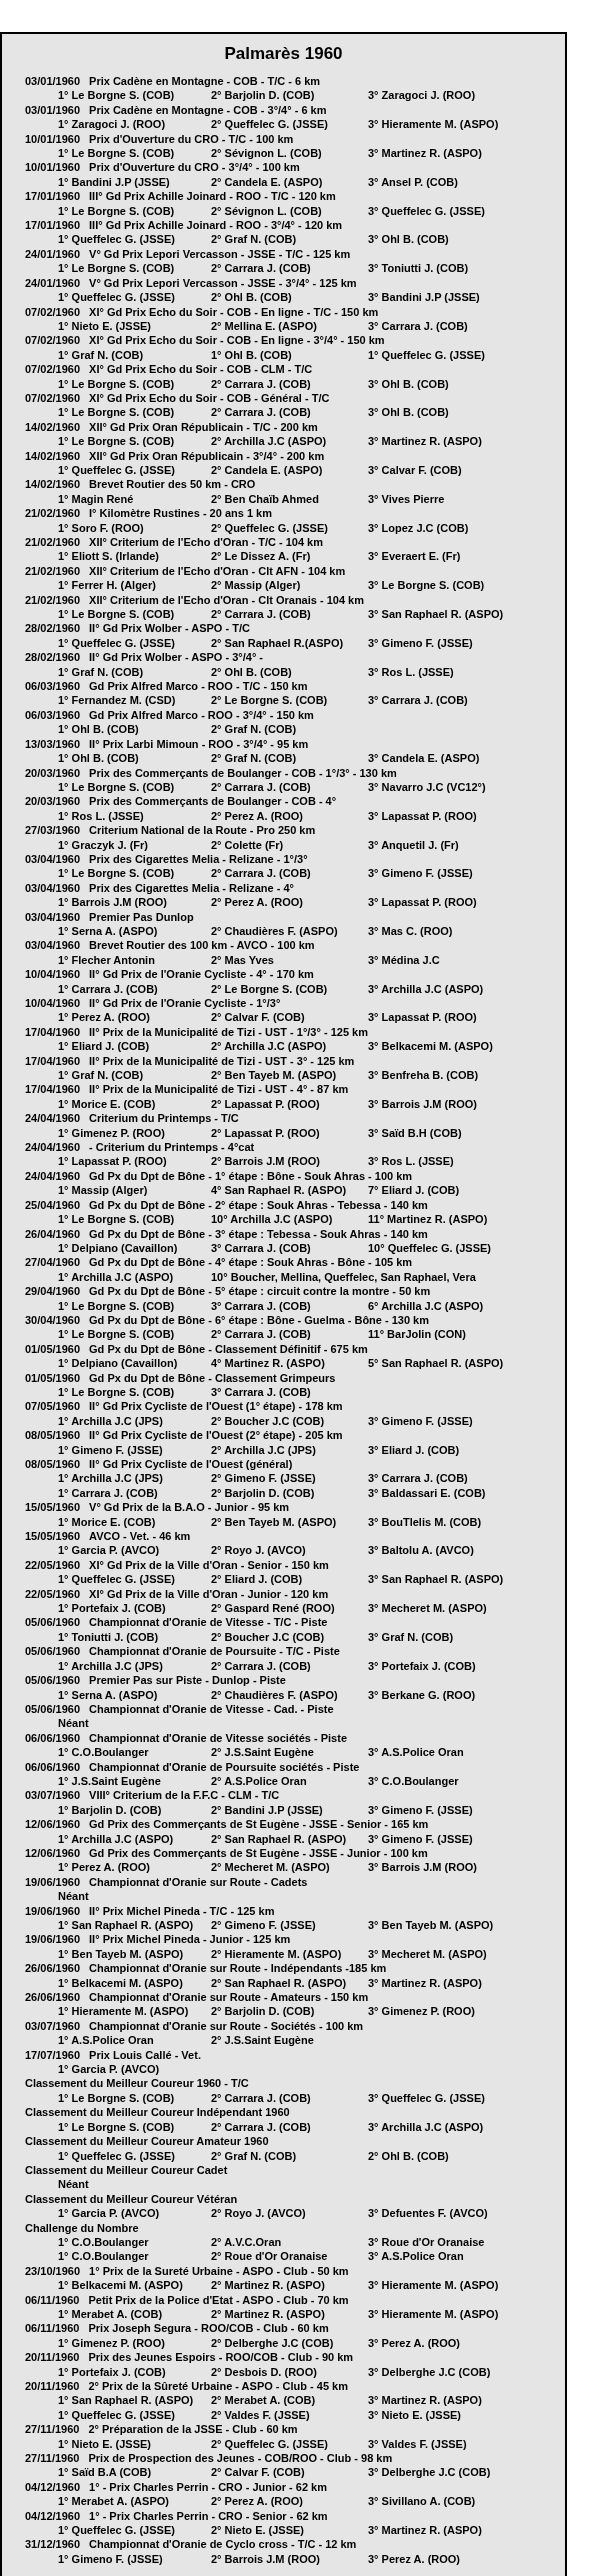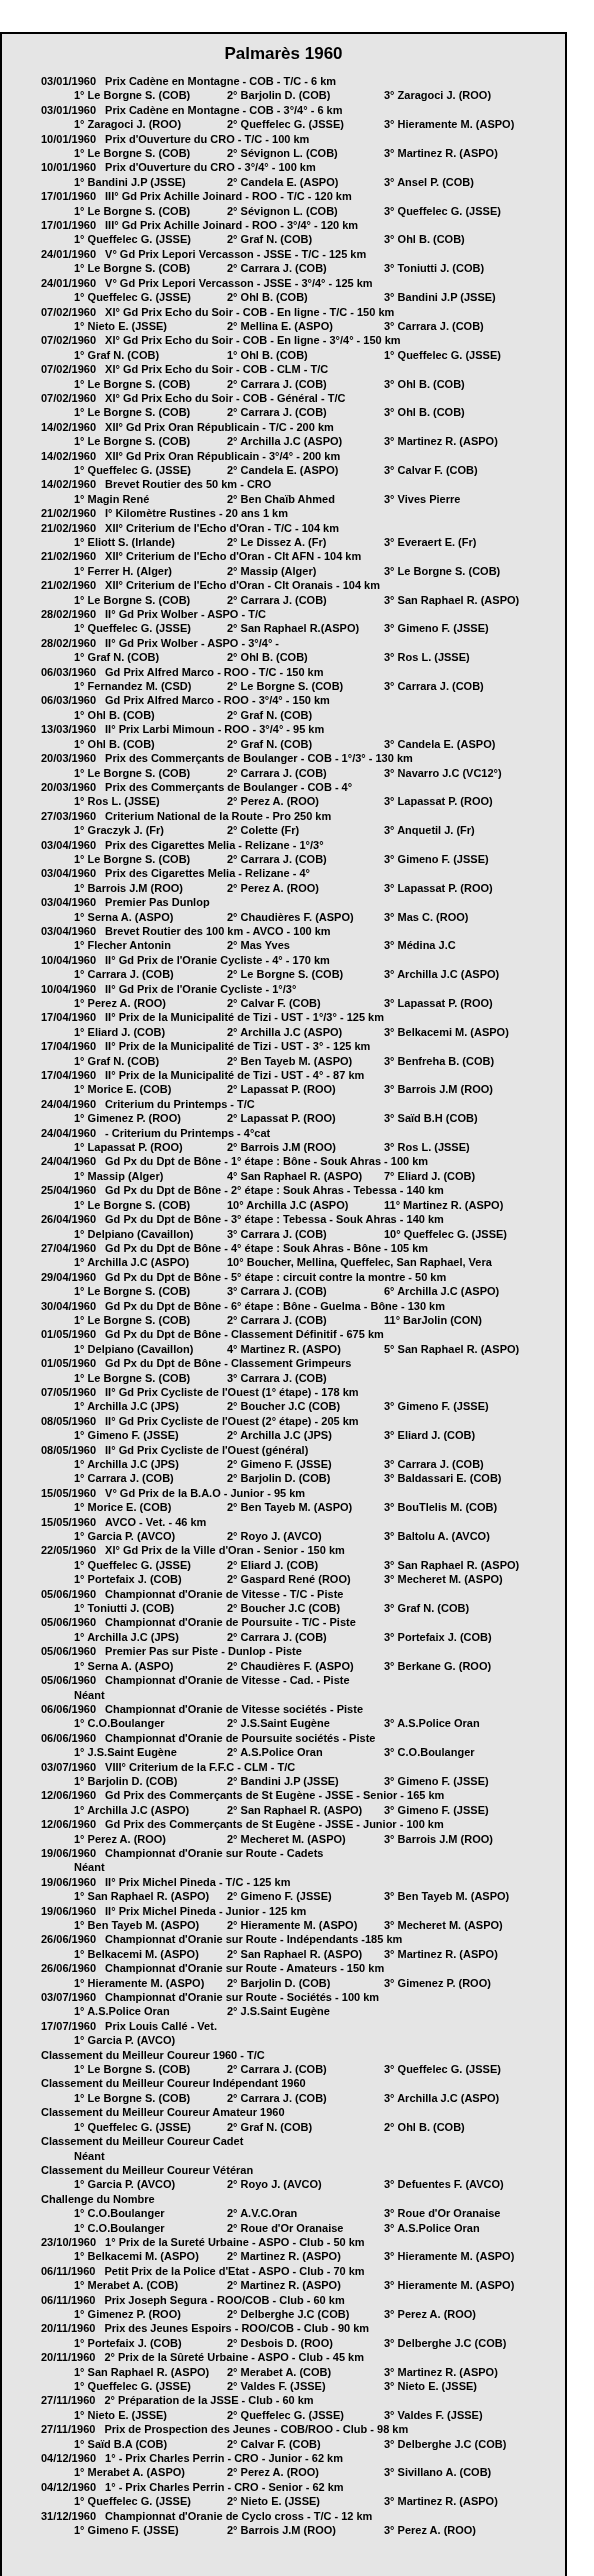--- a/index.html
+++ b/index.html
@@ -3,21 +3,21 @@
 <meta charset="utf-8">
 <style>
   html, body { margin: 0; padding: 0; background: #ffffff; }
   .page {
     width: 567px; height: 2576px; box-sizing: border-box;
     border: 2px solid #000000; background: #e5e5e5; color: #000000;
     padding: 6px 0 0 0; overflow: hidden;
     font-family: "Liberation Sans", sans-serif; font-weight: bold; font-size: 11px; margin-top: 32px;
   }
   .title { font-size: 17px; text-align: center; margin: 4px 0 10px 0; font-weight: bold; }
-  .entries { line-height: 14.4px; padding-left: 16px; }
+  .entries { line-height: 14.4px; }
   .entry-head { padding-left: 23px; white-space: nowrap; }
   .date { margin-right: 9px; }
   .date:empty { margin-right: 0; }
   .entry-results { padding-left: 56px; white-space: nowrap; }
   .res { display: inline-block; }
   .res1 { min-width: 153px; }
   .res2 { min-width: 157px; }
   .neant { width: 486px; text-align: left; }
 </style>
 </head>
@@ -96,20 +96,21 @@
     <div class="entry-results"><span class="res res1">1° Queffelec G. (JSSE)</span><span class="res res2">2° Candela E. (ASPO)</span><span class="res res3">3° Calvar F. (COB)</span></div>
   </div>
 
   <div class="entry">
     <div class="entry-head"><span class="date">14/02/1960</span><span class="event">Brevet Routier des 50 km - CRO</span></div>
     <div class="entry-results"><span class="res res1">1° Magin René</span><span class="res res2">2° Ben Chaïb Ahmed</span><span class="res res3">3° Vives Pierre</span></div>
   </div>
 
   <div class="entry">
     <div class="entry-head"><span class="date">21/02/1960</span><span class="event">I° Kilomètre Rustines - 20 ans 1 km</span></div>
+    <div class="entry-results"><span class="res res1">1° Soro F. (ROO)</span><span class="res res2">2° Queffelec G. (JSSE)</span><span class="res res3">3° Lopez J.C (COB)</span></div>
   </div>
 
   <div class="entry">
     <div class="entry-head"><span class="date">21/02/1960</span><span class="event">XII° Criterium de l'Echo d'Oran - T/C - 104 km</span></div>
     <div class="entry-results"><span class="res res1">1° Eliott S. (Irlande)</span><span class="res res2">2° Le Dissez A. (Fr)</span><span class="res res3">3° Everaert E. (Fr)</span></div>
   </div>
 
   <div class="entry">
     <div class="entry-head"><span class="date">21/02/1960</span><span class="event">XII° Criterium de l'Echo d'Oran - Clt AFN - 104 km</span></div>
     <div class="entry-results"><span class="res res1">1° Ferrer H. (Alger)</span><span class="res res2">2° Massip (Alger)</span><span class="res res3">3° Le Borgne S. (COB)</span></div>
@@ -283,20 +284,21 @@
     <div class="entry-head"><span class="date">15/05/1960</span><span class="event">AVCO - Vet. - 46 km</span></div>
     <div class="entry-results"><span class="res res1">1° Garcia P. (AVCO)</span><span class="res res2">2° Royo J. (AVCO)</span><span class="res res3">3° Baltolu A. (AVCO)</span></div>
   </div>
 
   <div class="entry">
     <div class="entry-head"><span class="date">22/05/1960</span><span class="event">XI° Gd Prix de la Ville d'Oran - Senior - 150 km</span></div>
     <div class="entry-results"><span class="res res1">1° Queffelec G. (JSSE)</span><span class="res res2">2° Eliard J. (COB)</span><span class="res res3">3° San Raphael R. (ASPO)</span></div>
   </div>
 
   <div class="entry">
+    <div class="entry-head"><span class="date">22/05/1960</span><span class="event">XI° Gd Prix de la Ville d'Oran - Junior - 120 km</span></div>
     <div class="entry-results"><span class="res res1">1° Portefaix J. (COB)</span><span class="res res2">2° Gaspard René (ROO)</span><span class="res res3">3° Mecheret M. (ASPO)</span></div>
   </div>
 
   <div class="entry">
     <div class="entry-head"><span class="date">05/06/1960</span><span class="event">Championnat d'Oranie de Vitesse - T/C - Piste</span></div>
     <div class="entry-results"><span class="res res1">1° Toniutti J. (COB)</span><span class="res res2">2° Boucher J.C (COB)</span><span class="res res3">3° Graf N. (COB)</span></div>
   </div>
 
   <div class="entry">
     <div class="entry-head"><span class="date">05/06/1960</span><span class="event">Championnat d'Oranie de Poursuite - T/C - Piste</span></div>

